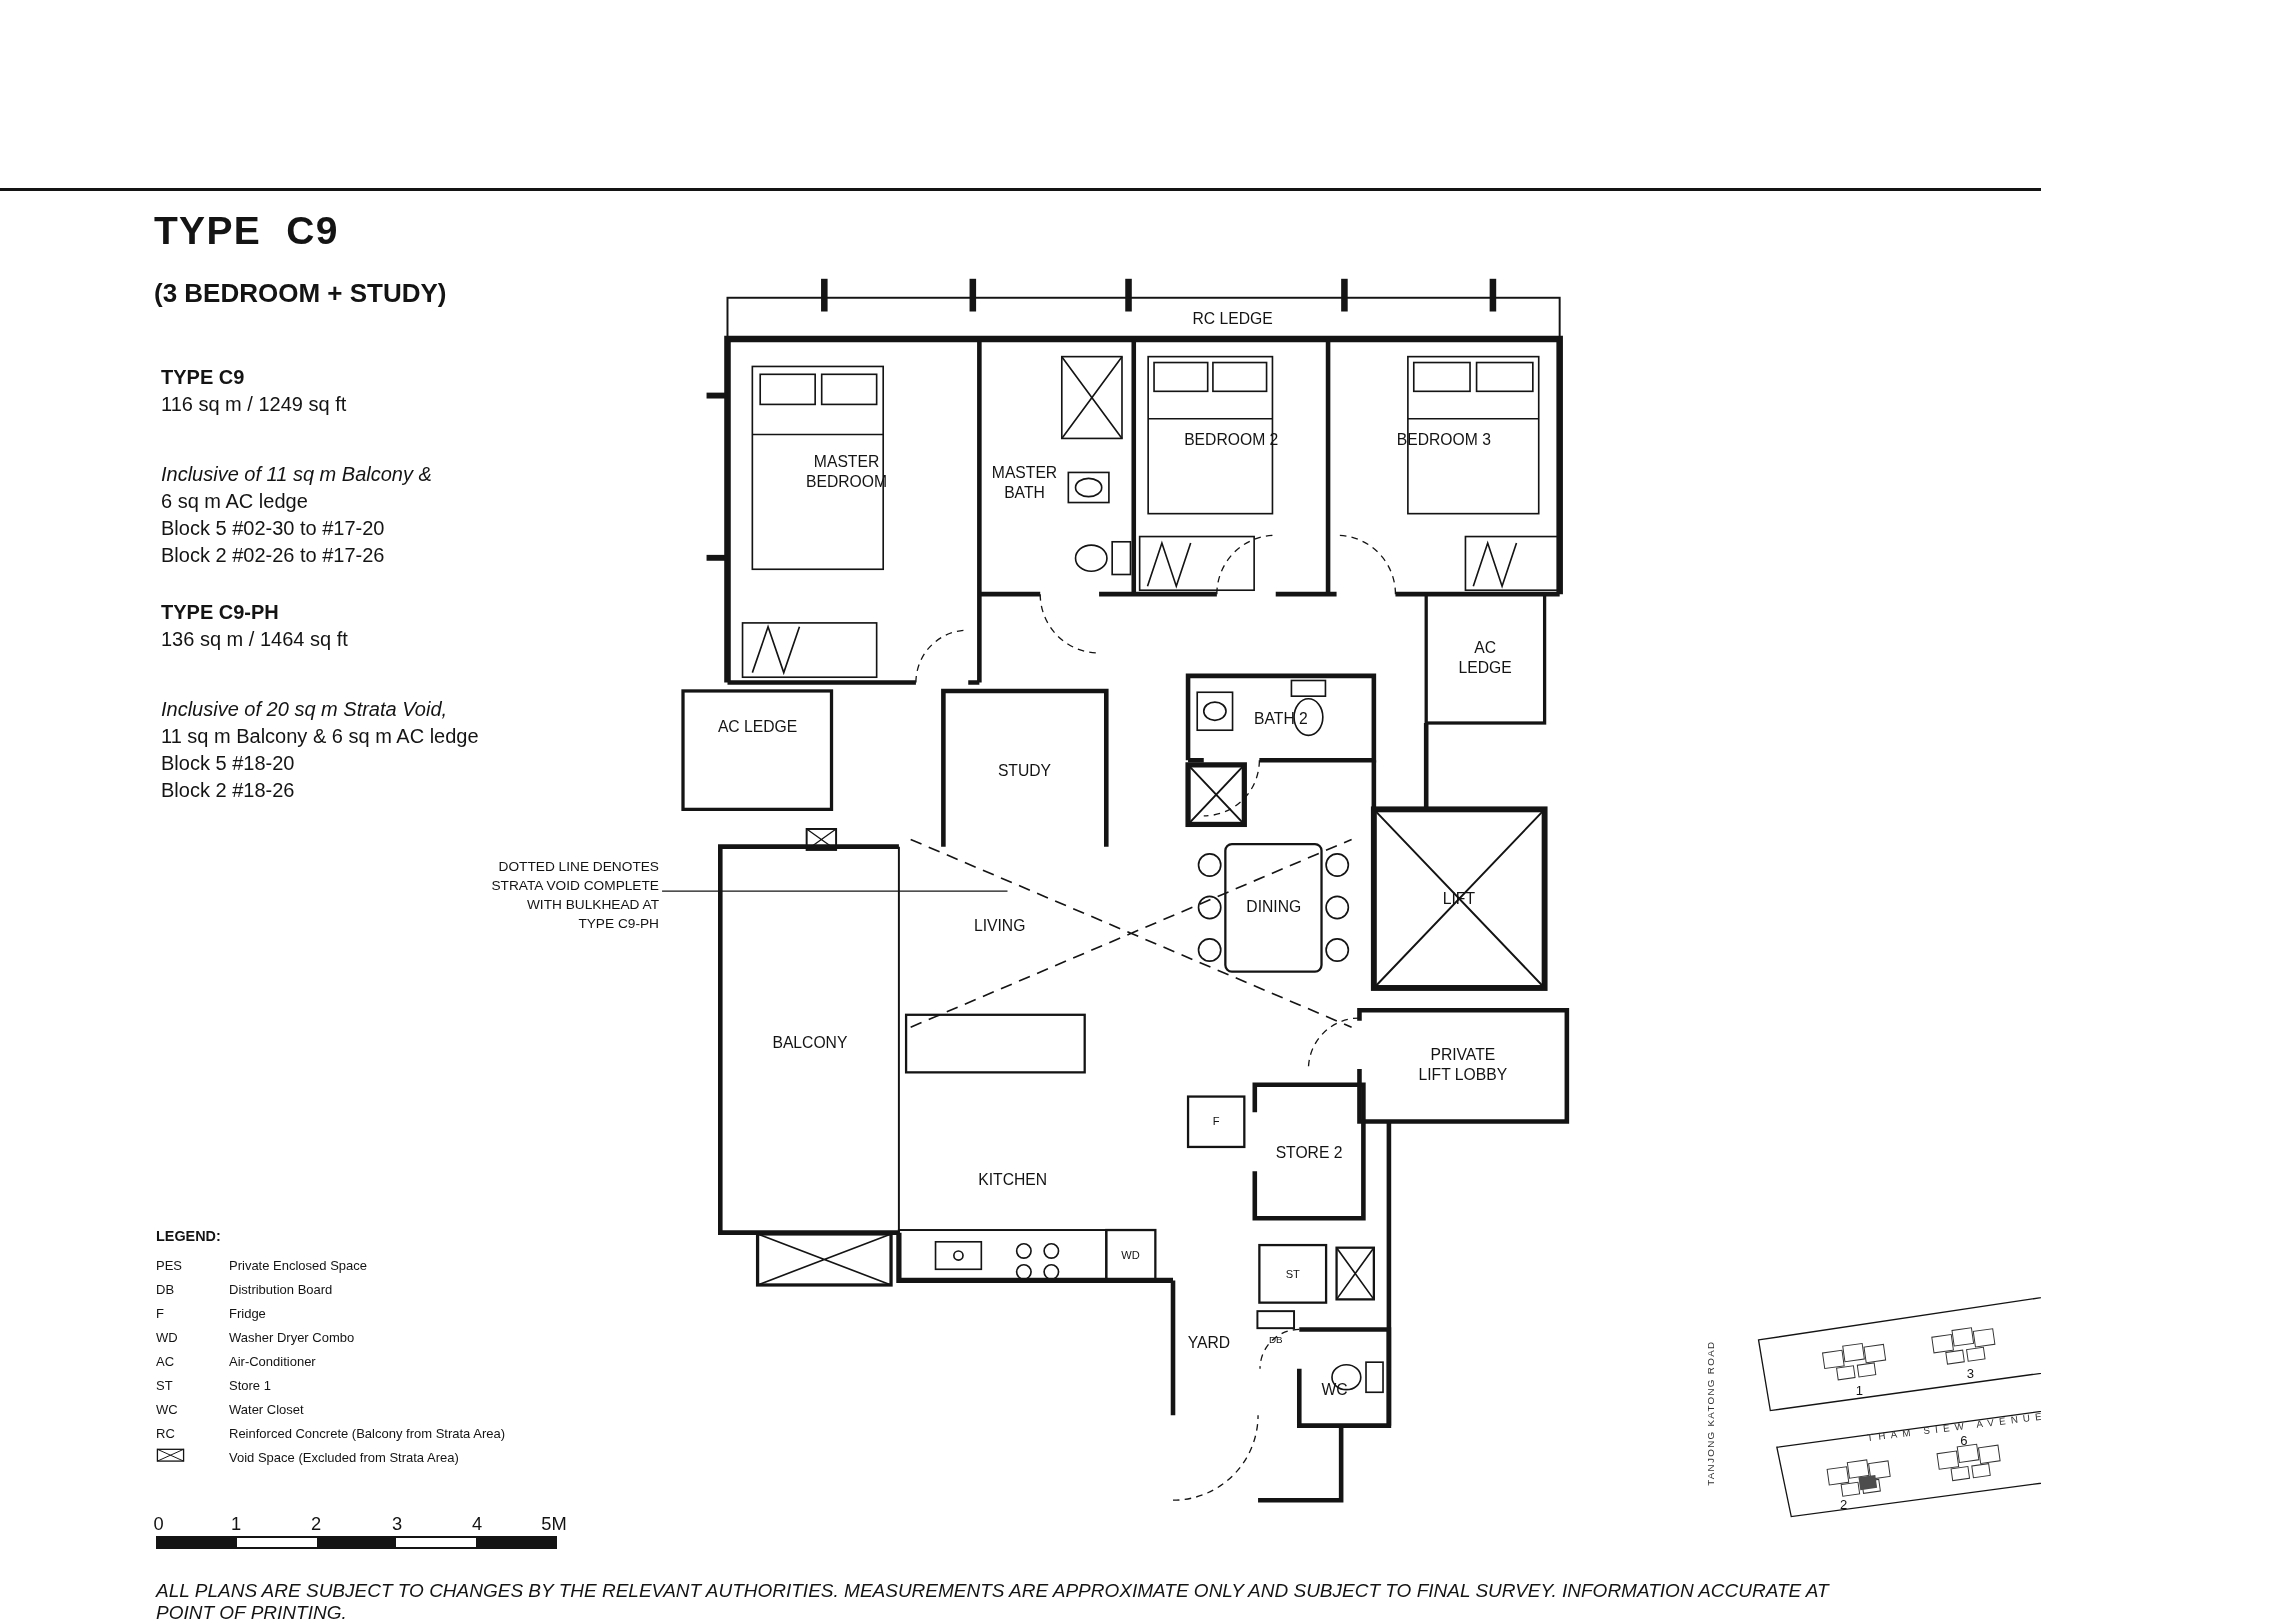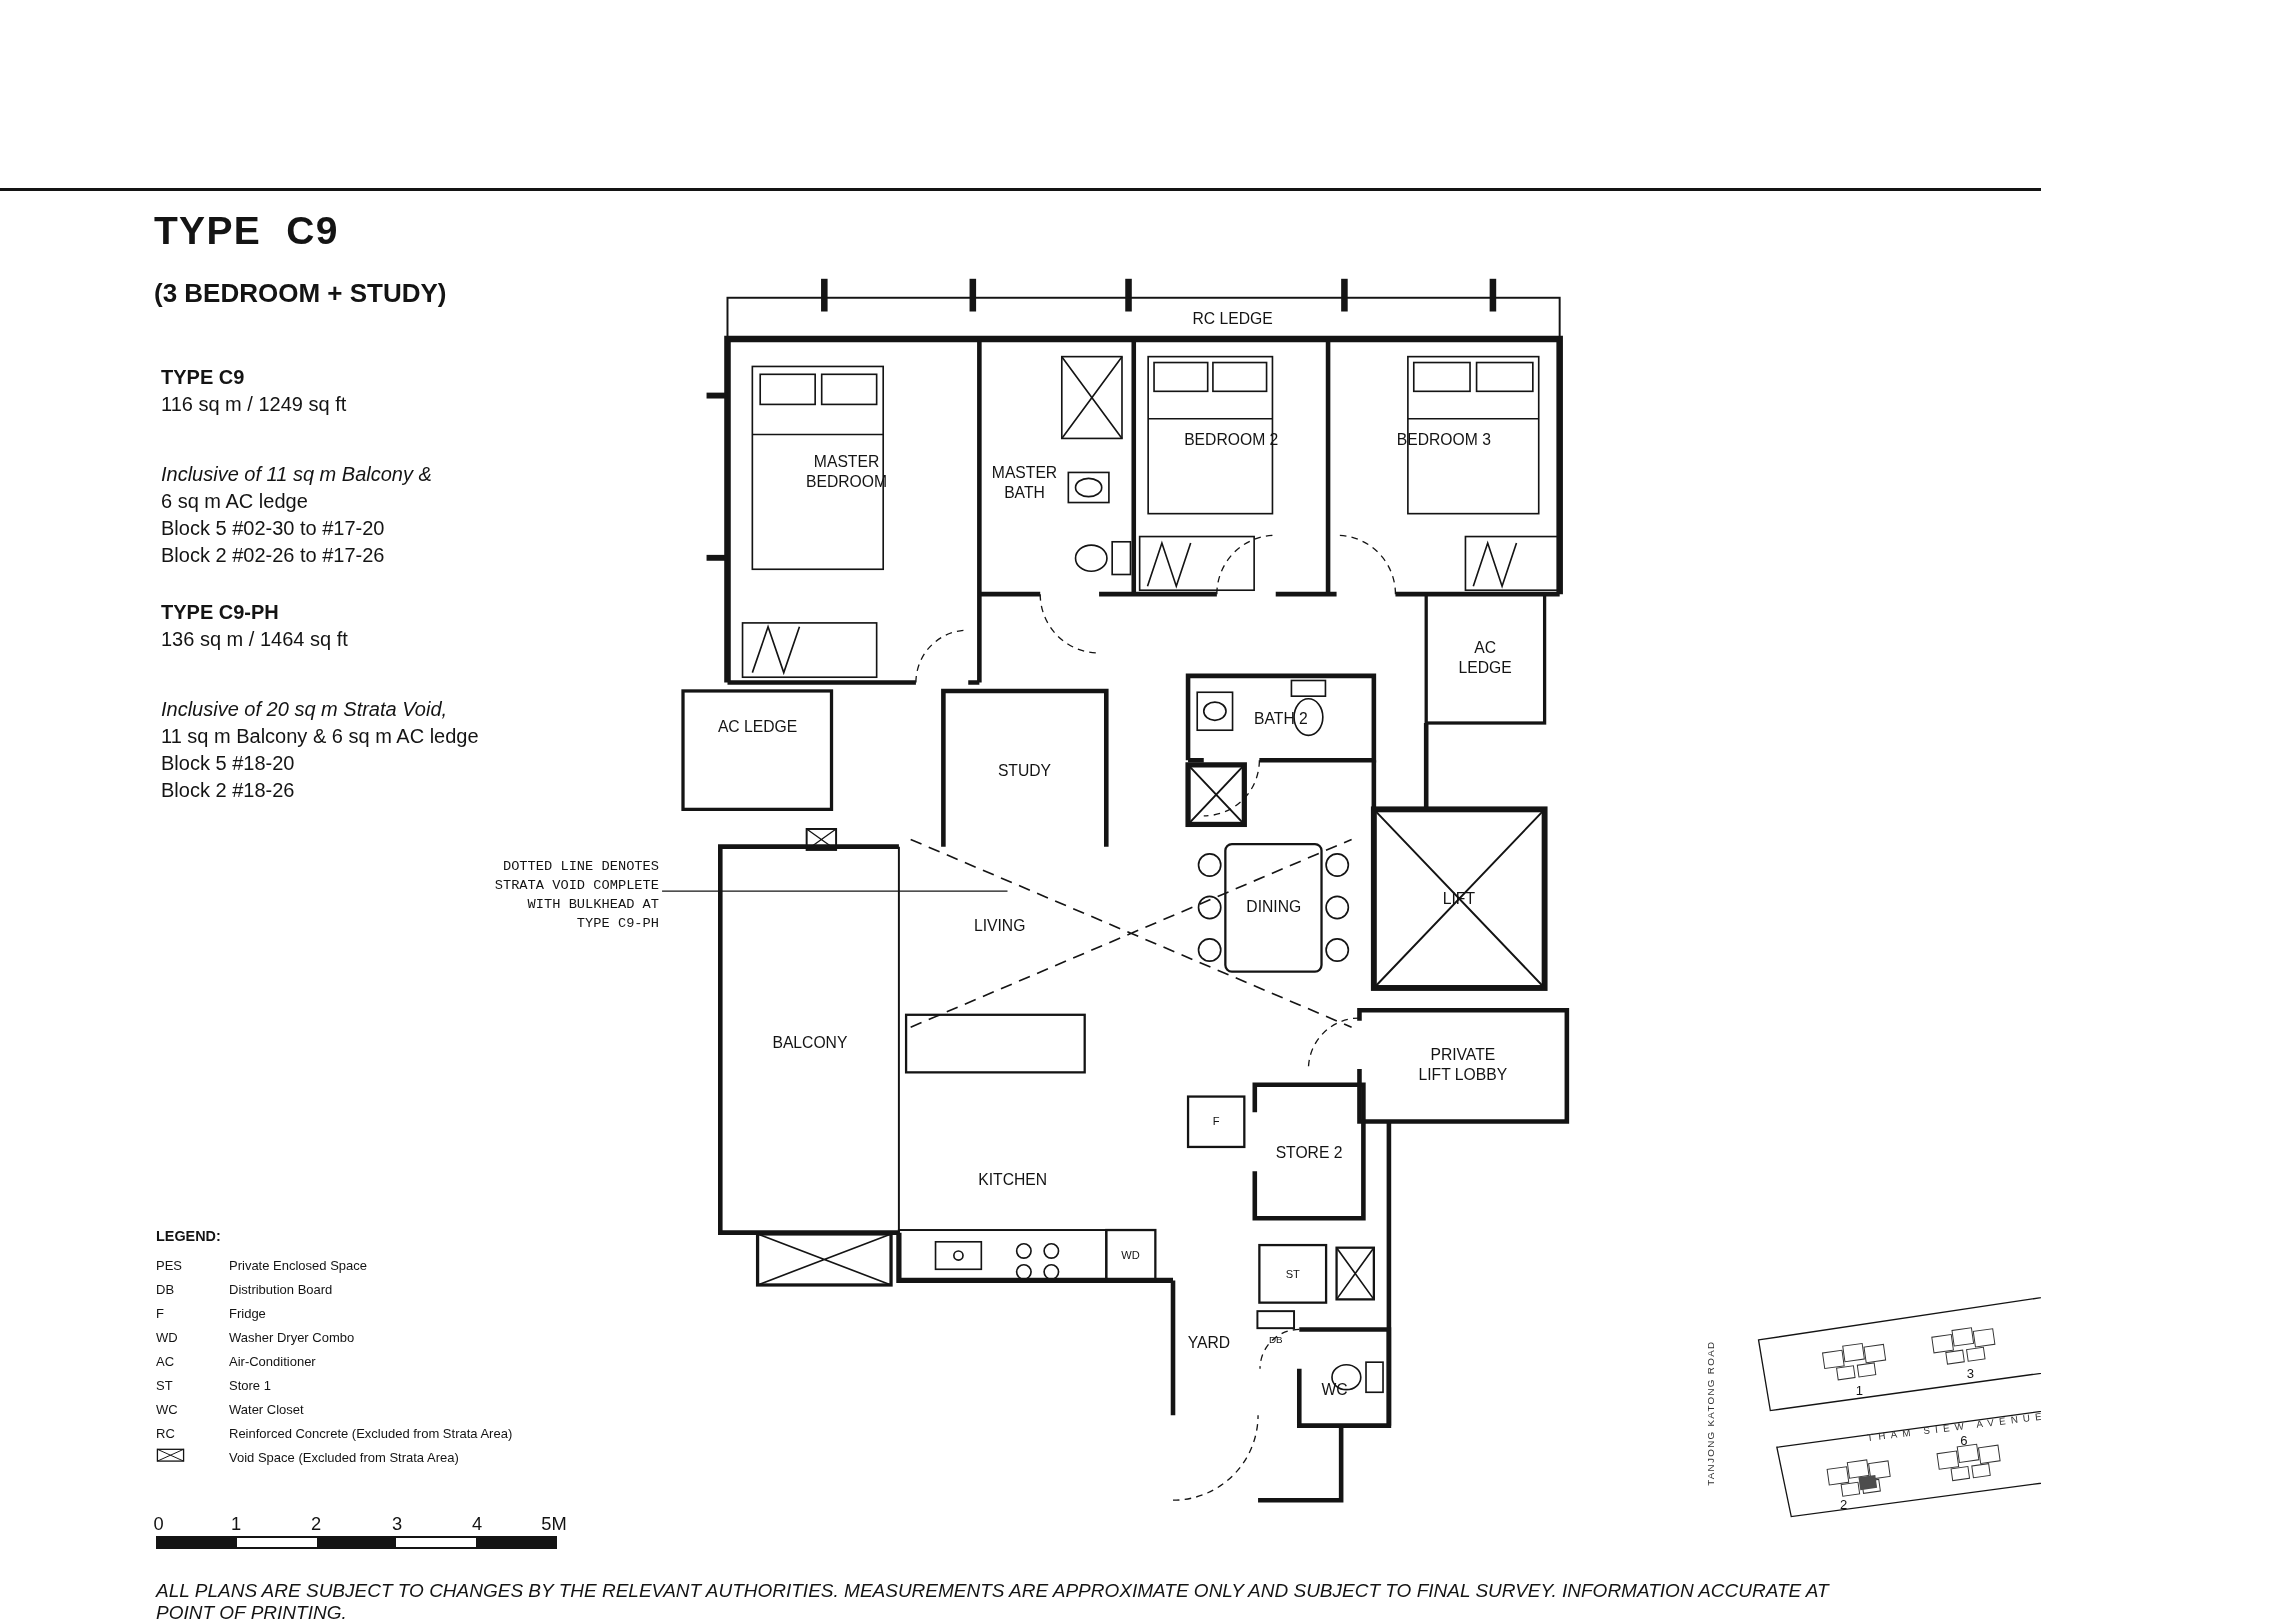--- a/index.html
+++ b/index.html
@@ -8,21 +8,21 @@
   .top-rule{position:absolute;left:0;top:188px;width:2295px;height:3.3px;background:#141414;}
   .title-block{position:absolute;left:154px;top:209px;}
   .title{font-size:39px;font-weight:bold;letter-spacing:1.3px;word-spacing:13px;}
   .subtitle{font-size:26px;font-weight:bold;margin-top:25px;}
   .info{position:absolute;left:161px;font-size:20px;line-height:27px;}
   .info-c9{top:364px;}
   .info-c9ph{top:599px;}
   .info-heading{font-weight:bold;}
   .gap-line{margin-top:43px;font-style:italic;}
   .annotation{position:absolute;left:416px;top:857px;width:243px;text-align:right;
-              font-size:13.7px;line-height:19px;font-family:Liberation Mono, monospace;}
+              font-size:13.7px;line-height:19px;}
   .legend{position:absolute;left:156px;top:1228px;font-size:13px;}
   .legend-title{font-weight:bold;font-size:14.4px;margin-bottom:9.2px;}
   .legend-row{display:flex;align-items:center;height:24px;}
   .legend-key{width:73px;flex:0 0 73px;}
   .scalebar{position:absolute;left:156px;top:1513px;width:401px;}
   .scale-labels{position:relative;height:22px;font-size:18.3px;}
   .scale-labels span{position:absolute;transform:translateX(-50%);}
   .scale-track{display:flex;height:13px;border:2px solid #141414;box-sizing:border-box;margin-top:1.3px;}
   .scale-track .seg{flex:1;}
   .seg.b{background:#141414;}
@@ -313,21 +313,21 @@
     <div class="legend-row">
       <span class="legend-key">ST</span>
       <span class="legend-label">Store 1</span>
     </div>
     <div class="legend-row">
       <span class="legend-key">WC</span>
       <span class="legend-label">Water Closet</span>
     </div>
     <div class="legend-row">
       <span class="legend-key">RC</span>
-      <span class="legend-label">Reinforced Concrete (Excluded from Strata Area)</span>
+      <span class="legend-label">Reinforced Concrete (Balcony from Strata Area)</span>
     </div>
     <div class="legend-row">
       <span class="legend-key">
         <svg width="29" height="14.4" viewBox="0 0 44 22">
           <rect x="2" y="2" width="40" height="18" fill="none" stroke="#141414" stroke-width="2"></rect>
           <path d="M2,2 L42,20 M42,2 L2,20" stroke="#141414" stroke-width="1.5" fill="none"></path>
         </svg>
       </span>
       <span class="legend-label">Void Space (Excluded from Strata Area)</span>
     </div>

